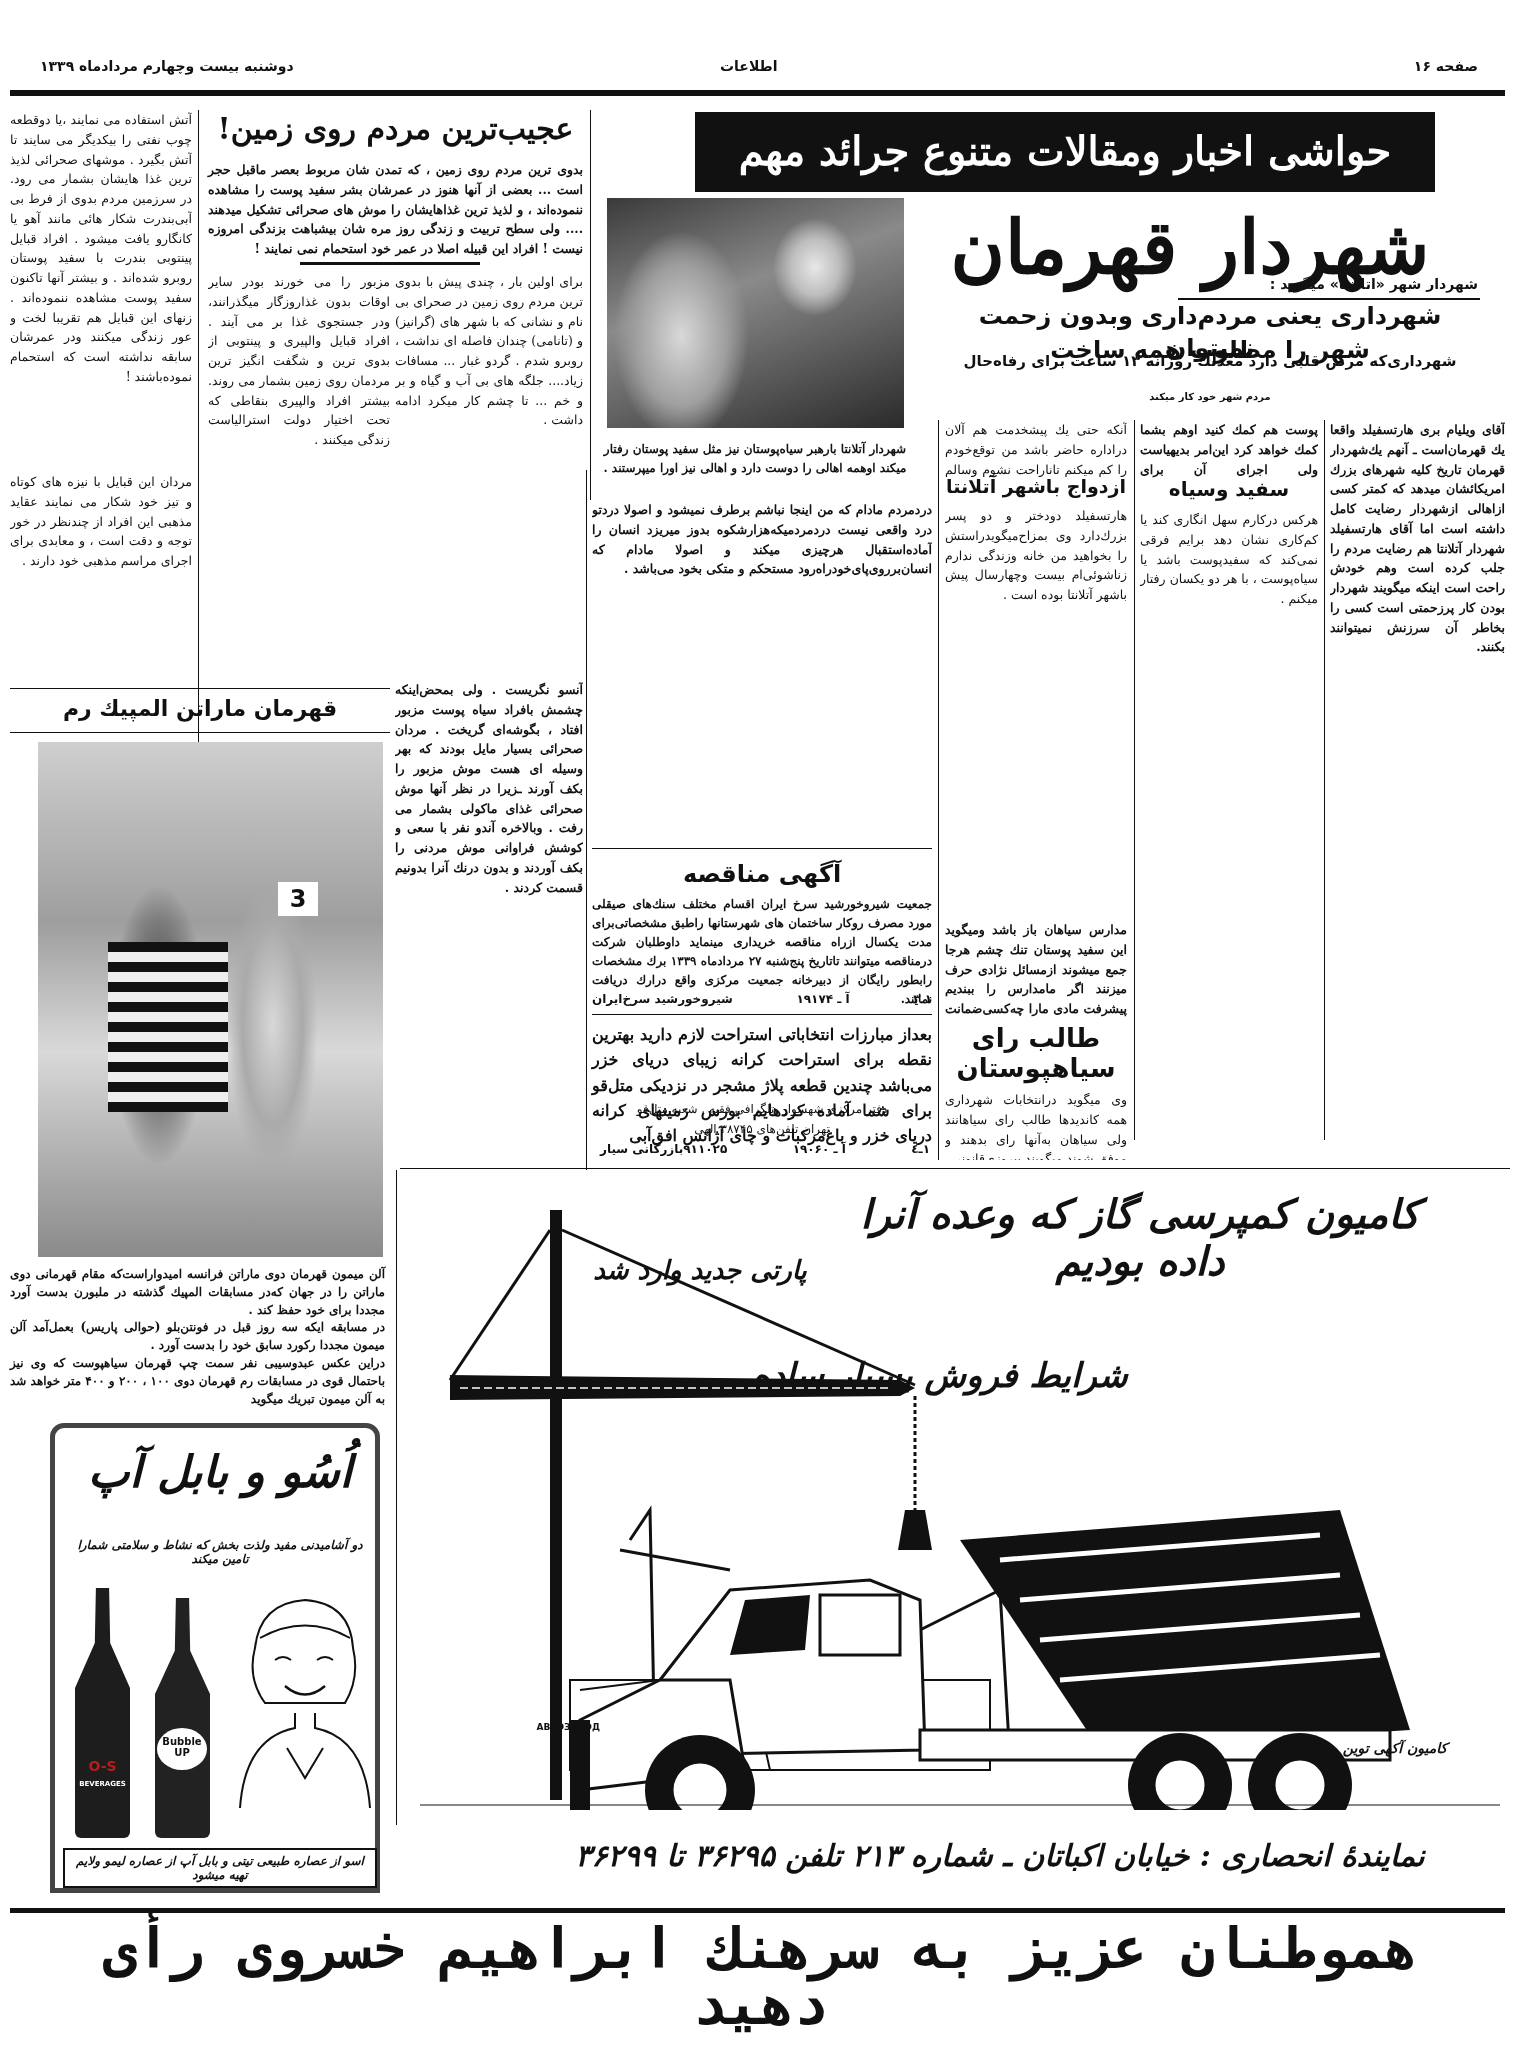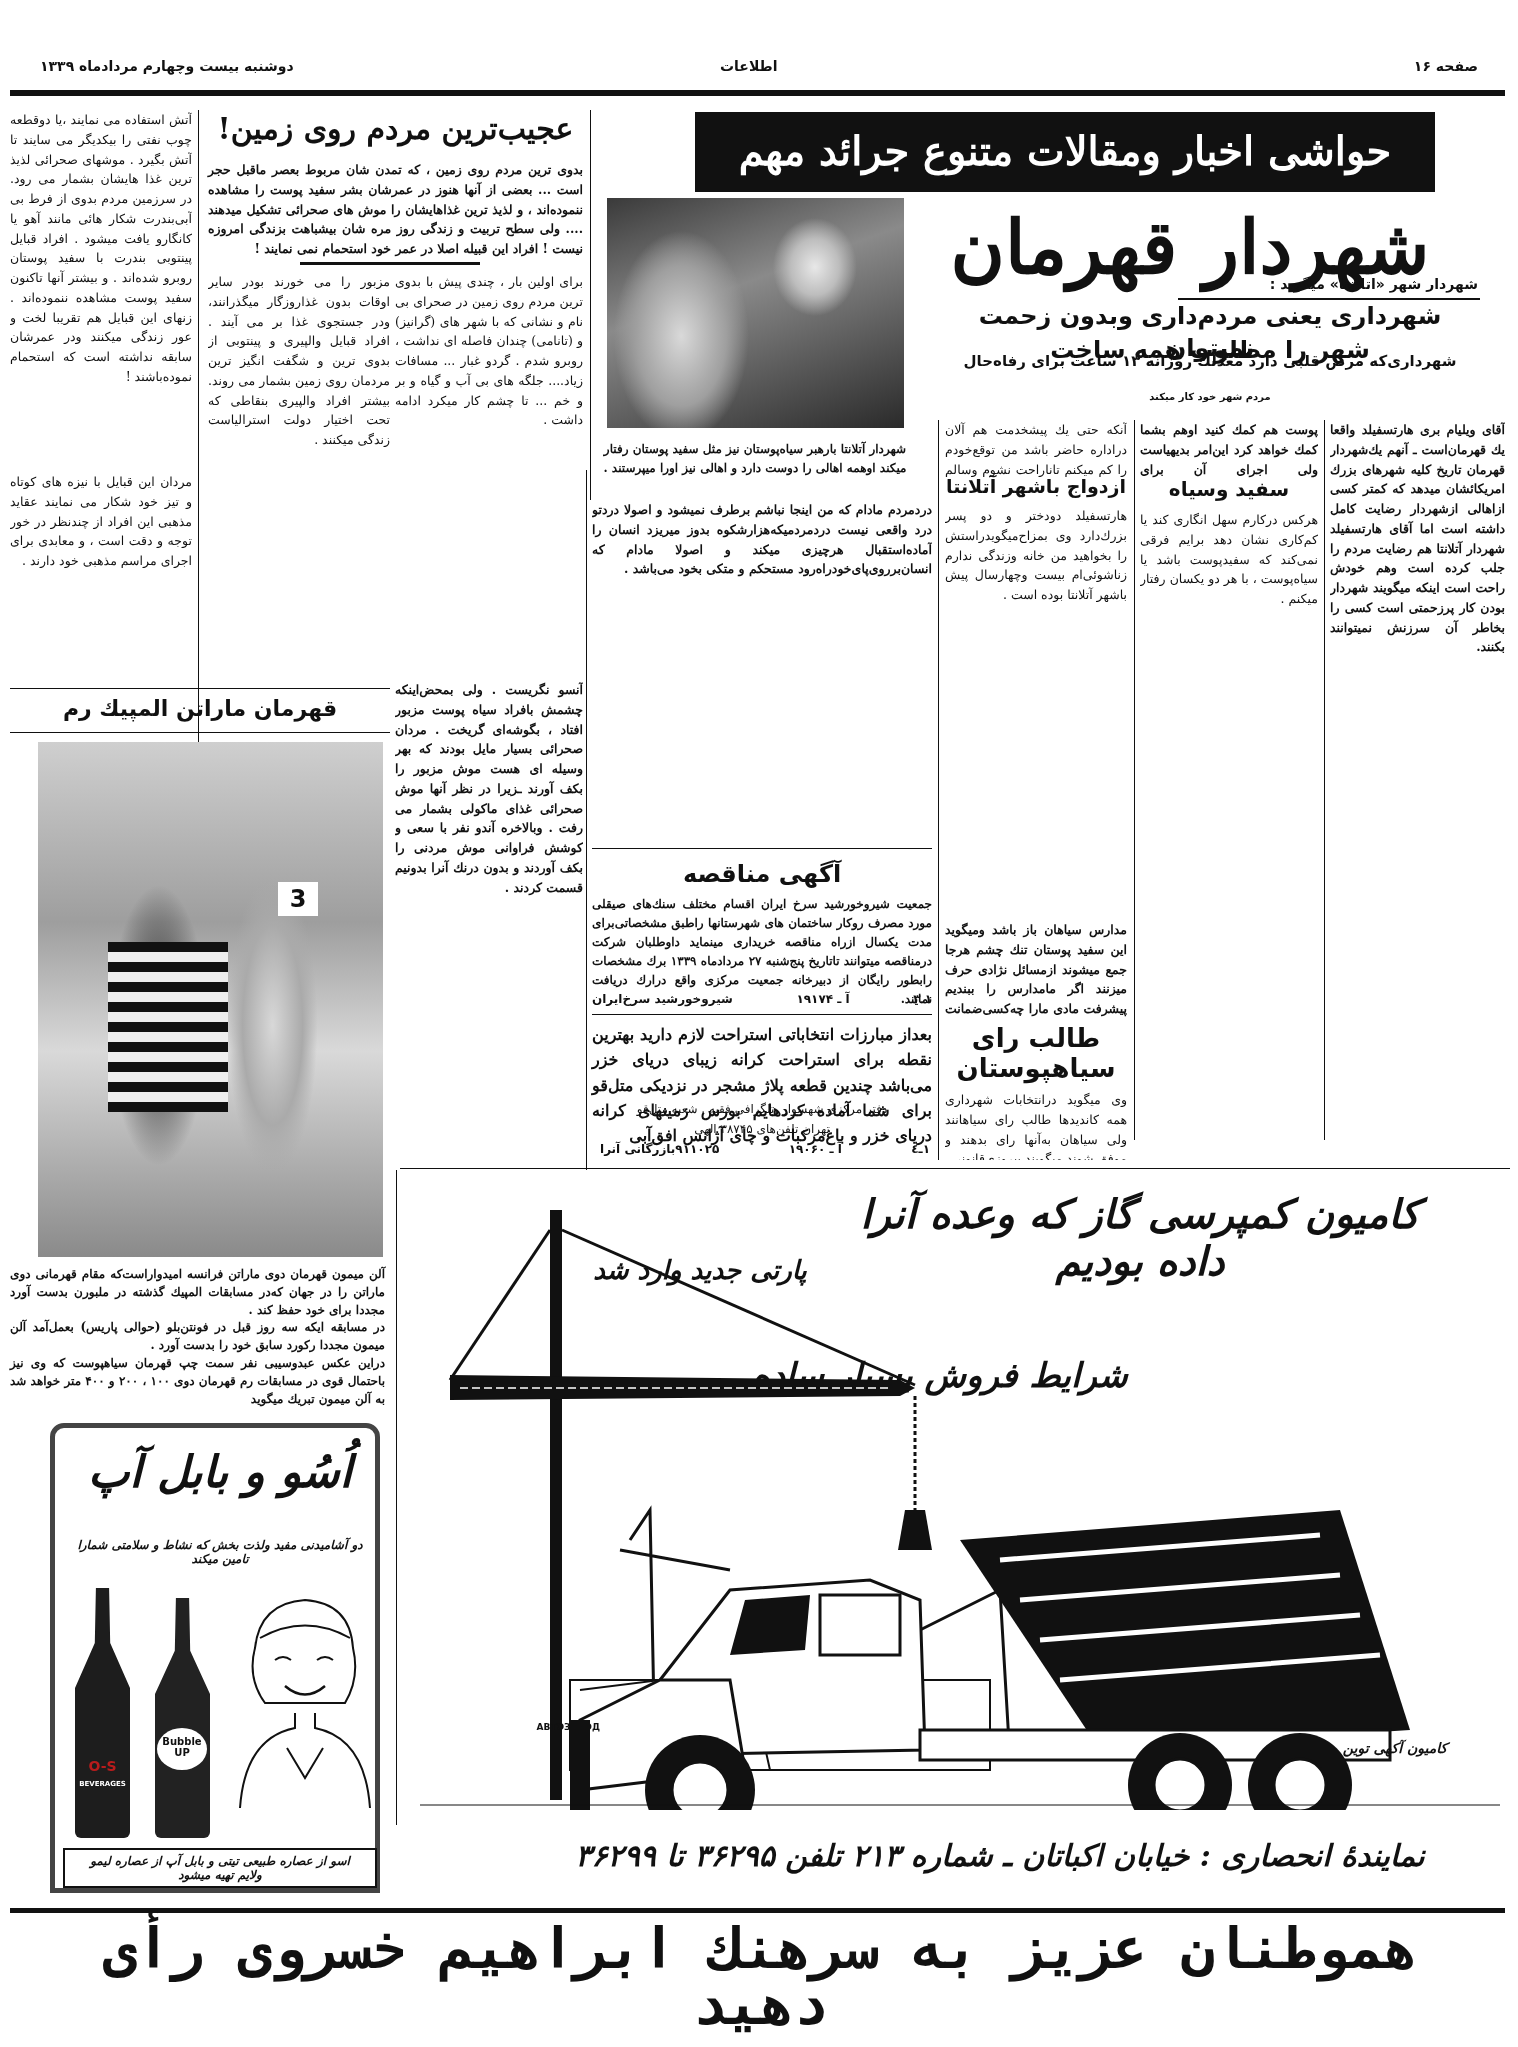--- a/index.html
+++ b/index.html
@@ -90,21 +90,21 @@
   <span>شیروخورشید سرخ‌ایران</span>
 </div>
 <div class="abs rule-thin" style="left:592px; width:340px; top:1014px; height:1px;"></div>
 
 <div class="abs body-text bold" style="left:592px; top:1022px; width:340px; font-size:16px;">بعداز مبارزات انتخاباتی استراحت لازم دارید بهترین نقطه برای استراحت کرانه زیبای دریای خزر می‌باشد چندین قطعه پلاژ مشجر در نزدیکی متل‌قو برای شما آماده کردهایم بورس زمینهای کرانه دریای خزر و باغ‌مرکبات و چای آژانس افق‌آبی</div>
 <div class="abs body-text" style="left:592px; top:1100px; width:340px; font-size:12px; text-align:center;">دفتر مرکزی شهسوار .تلگرافی فقیه . شعبه متل‌قو</div>
 <div class="abs body-text" style="left:592px; top:1120px; width:340px; font-size:12px; text-align:center;">تهران تلفن‌های ۳۸۷۴۵ الهی</div>
 <div class="abs" style="left:600px; top:1142px; width:330px; display:flex; justify-content:space-between; font-size:12px; font-weight:bold;">
   <span>۱ـ٤</span>
   <span>آ ـ ۱۹۰۶۰</span>
-  <span>۹۱۱۰۲۵بازرگانی آنرا</span>
+  <span>۹۱۱۰۲۵بازرگانی سیار</span>
 </div>
 <div class="abs vrule" style="left:586px; top:470px; height:700px; width:1px;"></div>
 
 <div class="abs vrule" style="left:198px; top:110px; height:1060px; width:1px;"></div>
 <div class="abs vrule" style="left:590px; top:110px; height:390px; width:1px;"></div>
 
 <div class="abs hl-xl" style="left:208px; top:112px; width:375px; font-size:30px;">عجیب‌ترین مردم روی زمین!</div>
 <div class="abs body-text bold" style="left:208px; top:160px; width:375px; font-size:12.5px;">بدوی ترین مردم روی زمین ، که تمدن شان مربوط بعصر ماقبل حجر است ... بعضی از آنها هنوز در عمرشان بشر سفید پوست را مشاهده ننموده‌اند ، و لذیذ ترین غذاهایشان را موش های صحرائی تشکیل میدهند .... ولی سطح تربیت و زندگی روز مره شان بیشباهت بزندگی امروزه نیست ! افراد این قبیله اصلا در عمر خود استحمام نمی نمایند !</div>
 <div class="abs rule-thin" style="left:300px; width:180px; top:262px; height:3px;"></div>
 
@@ -140,21 +140,21 @@
   <div class="abs" style="left:102px; top:300px; width:50px; height:42px; background:#fff; border-radius:50%; text-align:center; font-size:10px; font-weight:bold; line-height:1.1; padding-top:8px; direction:ltr;">Bubble UP</div>
 
   <svg class="abs" style="left:170px; top:160px;" width="150" height="250" viewBox="0 0 150 250">
     <path d="M30 60 Q35 15 80 12 Q125 15 128 60 Q135 90 120 115 L40 115 Q22 90 30 60Z" fill="#fff" stroke="#111" stroke-width="2"></path>
     <path d="M35 50 Q80 25 125 50" fill="none" stroke="#111" stroke-width="2"></path>
     <path d="M50 72 Q58 66 66 72 M92 72 Q100 66 108 72" fill="none" stroke="#111" stroke-width="2"></path>
     <path d="M60 98 Q80 115 100 98" fill="none" stroke="#111" stroke-width="2.5"></path>
     <path d="M70 125 L70 140 Q20 150 15 220 M90 125 L90 140 Q140 150 145 220" fill="none" stroke="#111" stroke-width="2"></path>
     <path d="M62 160 L80 190 L98 160" fill="none" stroke="#111" stroke-width="2"></path>
   </svg>
-  <div class="abs ad-script" style="left:8px; top:420px; width:314px; text-align:center; font-size:12px; border:2px solid #111; padding:4px 16px; background:#fff;">اسو از عصاره طبیعی تیتی و بابل آپ از عصاره لیمو ولایم تهیه میشود</div>
+  <div class="abs ad-script" style="left:8px; top:420px; width:314px; text-align:center; font-size:12px; border:2px solid #111; padding:4px 2px; background:#fff;">اسو از عصاره طبیعی تیتی و بابل آپ از عصاره لیمو ولایم تهیه میشود</div>
 </div>
 
 <div class="abs vrule" style="left:396px; top:1170px; height:655px; width:1px;"></div>
 <div class="abs rule-thin" style="left:400px; width:1110px; top:1168px; height:1px;"></div>
 
 <div class="abs ad-script" style="left:860px; top:1190px; width:560px; font-size:40px; text-align:center;">کامیون کمپرسی گاز که وعده آنرا داده بودیم</div>
 <div class="abs ad-script" style="left:560px; top:1255px; width:280px; font-size:26px; text-align:center;">پارتی جدید وارد شد</div>
 <div class="abs ad-script" style="left:740px; top:1355px; width:400px; font-size:34px; text-align:center;">شرایط فروش بسیار ساده</div>
 
 <svg class="abs truck-svg" style="left:400px; top:1210px;" width="1110" height="600" viewBox="0 0 1110 600">

